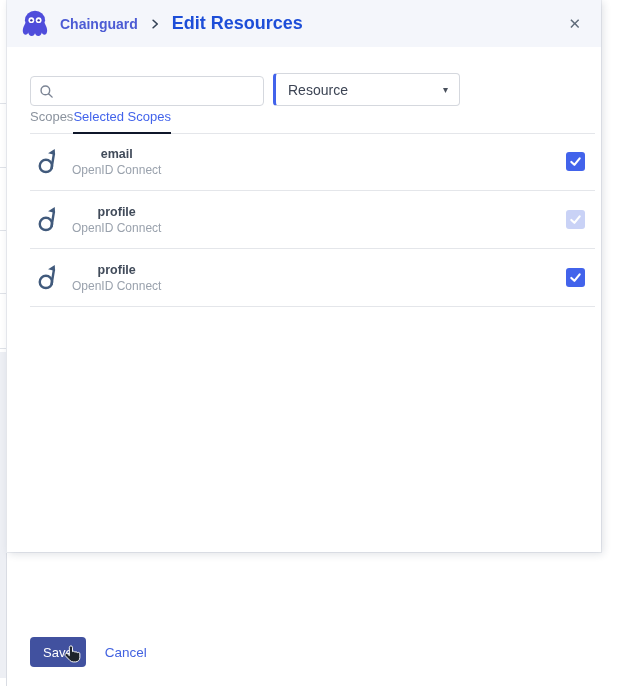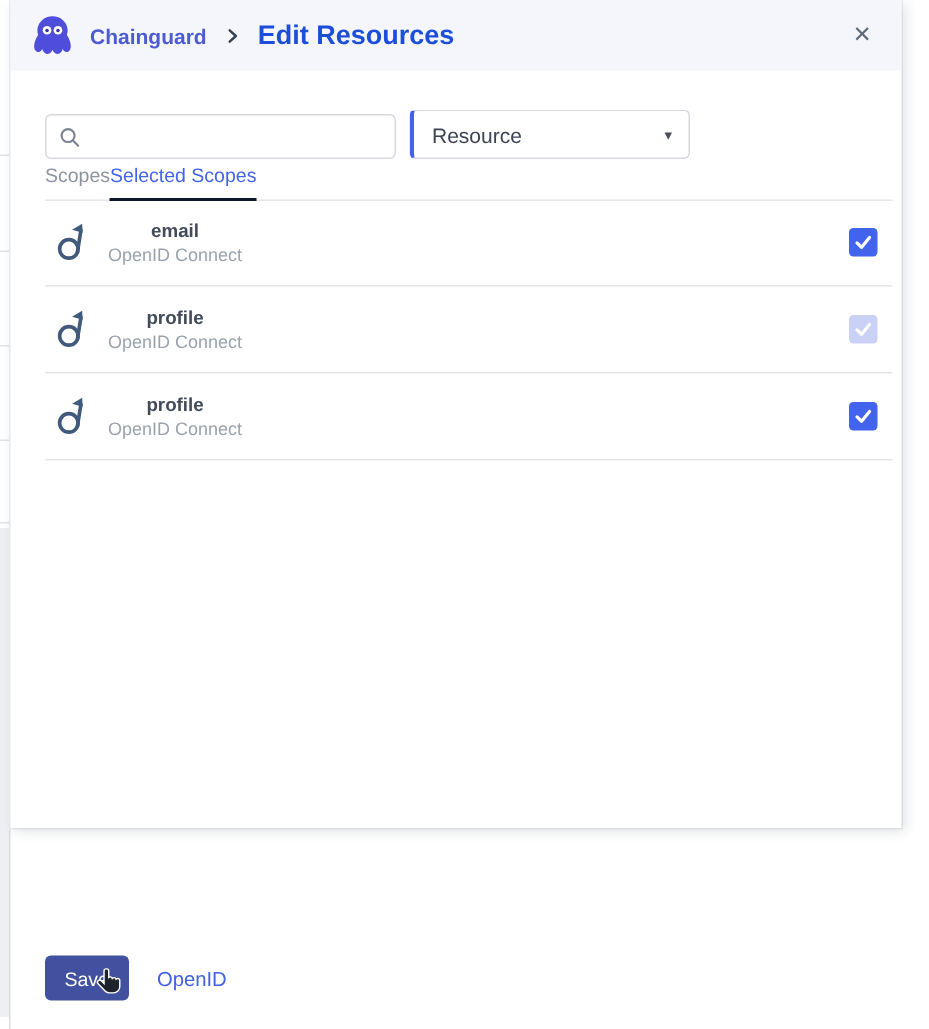--- a/index.html
+++ b/index.html
@@ -202,21 +202,21 @@
     <span class="checkbox">
       <svg width="13" height="13" viewBox="0 0 14 14">
         <polyline points="2.5,7.5 5.8,10.6 11.5,3.6" fill="none" stroke="#ffffff" stroke-width="2.3" stroke-linecap="round" stroke-linejoin="round"></polyline>
       </svg>
     </span>
   </div>
     </div>
 
   <div class="footer">
     <button class="save-btn">Save</button>
-    <span class="cancel-link">OpenID</span>
+    <span class="cancel-link">Cancel</span>
   </div>
 
 </div>
 
 <div class="cursor-overlay">
   <svg width="21" height="22" viewBox="0 0 24 24">
     <path d="M10 1.6c-.9 0-1.6.7-1.6 1.6v9.6l-2.1-2.1c-.7-.7-1.7-.7-2.4 0-.6.6-.6 1.7 0 2.3l5.3 5.4c1 1 2.3 1.5 3.7 1.5h2.6c2.7 0 4.9-2.2 4.9-4.9v-4.4c0-.9-.7-1.6-1.6-1.6-.5 0-.9.2-1.2.5-.2-.7-.8-1.2-1.6-1.2-.5 0-1 .2-1.3.6-.2-.7-.8-1.2-1.6-1.2-.4 0-.8.2-1.1.4V3.2c0-.9-.7-1.6-1.6-1.6z" fill="#1d232b" stroke="#ffffff" stroke-width="1.1"></path>
   </svg>
 </div>
 

